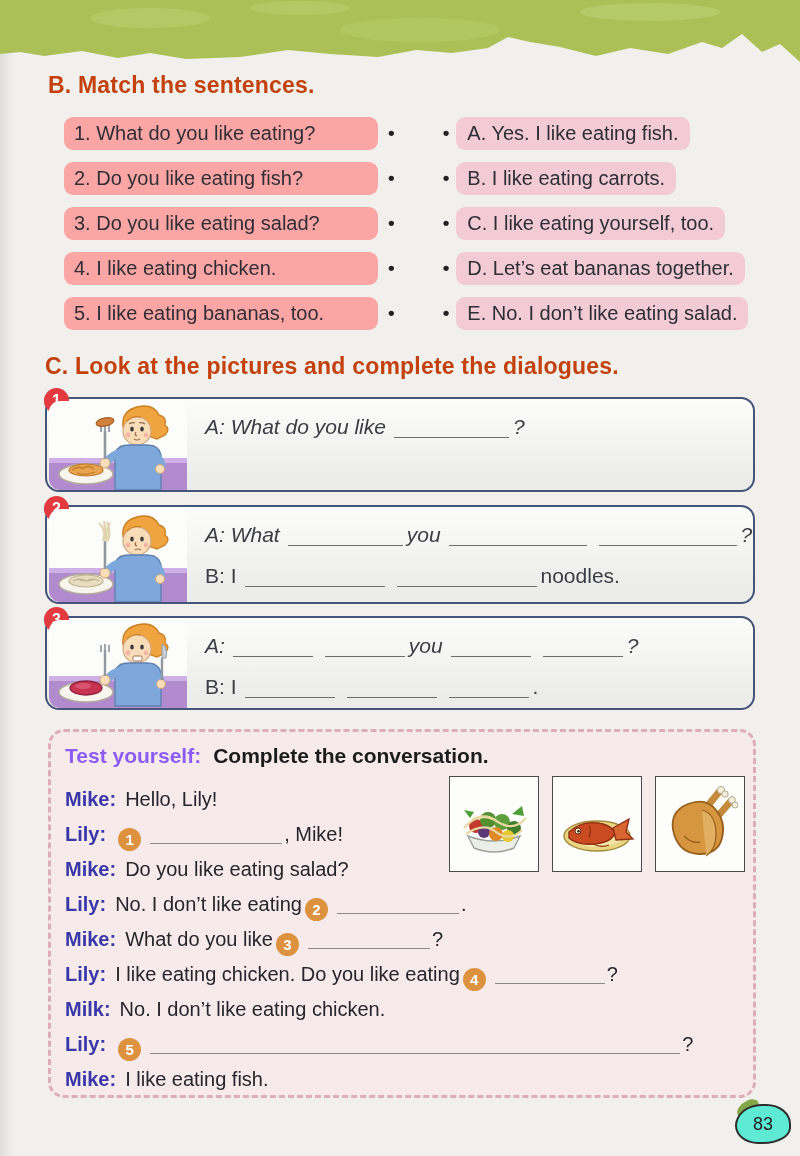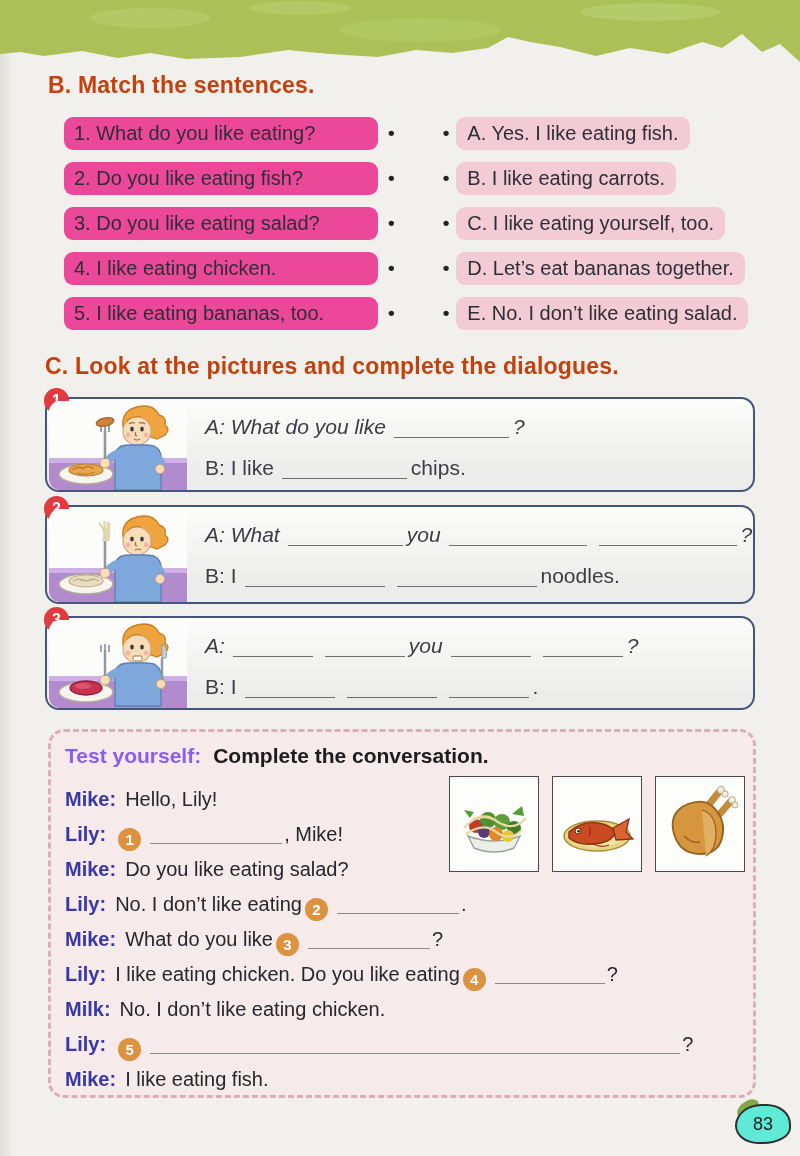--- a/index.html
+++ b/index.html
@@ -10,21 +10,21 @@
   .band{position:absolute;left:0;top:0;}
 
   
   .heading{position:absolute;font-size:23px;font-weight:bold;color:#c2410c;letter-spacing:.2px;}
   .heading-b{left:48px;top:72px;}
   .heading-c{left:45px;top:353px;}
 
   
   .match-wrap{position:absolute;left:64px;top:116px;width:700px;}
   .match-row{display:flex;align-items:center;height:34px;margin-bottom:11px;}
-  .mleft{width:314px;box-sizing:border-box;background:#ec4899;border-radius:9px;
+  .mleft{width:314px;box-sizing:border-box;background:#fca5a5;border-radius:9px;
          padding:2px 10px;font-size:20px;line-height:29px;color:#2e2e36;white-space:nowrap;}
   .mdot{font-size:19px;color:#222;font-weight:bold;}
   .dot1{margin-left:10px;}
   .dot2{margin-left:48px;margin-right:7px;}
   .mright{background:#f2cbd5;border-radius:9px;padding:2px 11px;font-size:20px;
           line-height:29px;color:#2e2e36;white-space:nowrap;}
 
   
   .dialog{position:absolute;left:45px;width:710px;border:2px solid #46557a;border-radius:14px;
           background:linear-gradient(180deg,#fcfcfa 0%,#ecedea 85%);box-sizing:border-box;}
@@ -145,23 +145,20 @@
         <path d="M108,56 q6,6 4,12" stroke="#7ea8db" stroke-width="8" fill="none"></path>
         <circle cx="111" cy="68" r="4.5" fill="#f9dcb8" stroke="#cfa77e" stroke-width="1"></circle>
         <line x1="56" y1="30" x2="56" y2="58" stroke="#9098a2" stroke-width="2.6"></line>
         <path d="M52,24 v7 M56,23 v8 M60,24 v7" stroke="#9098a2" stroke-width="1.8" fill="none"></path>
         <ellipse cx="56" cy="21" rx="9" ry="4" fill="#d2823f" stroke="#a85e22" stroke-width="1.2" transform="rotate(-12 56 21)"></ellipse>
       </svg>
     </div>
     <div class="dline la">
       <span>A: What do you like</span><span class="blank bw115"></span><span>?</span>
     </div>
-    <div class="dline lb">
-      <span>B: I like</span><span class="blank bw125"></span><span>chips.</span>
-    </div>
   </div>
 
   <div class="dialog d2">
     <span class="badge-red">2</span>
     <div class="pic">
       <svg viewBox="0 0 138 93" width="138" height="93">
         <rect width="138" height="93" fill="#fcfcfa"></rect>
         <rect y="59" width="138" height="34" fill="#b18bce"></rect>
         <rect y="59" width="138" height="5" fill="#cfb0e6"></rect>
         <ellipse cx="37" cy="75" rx="27" ry="10" fill="#f7f5ee" stroke="#b3ab9c" stroke-width="1.5"></ellipse>

